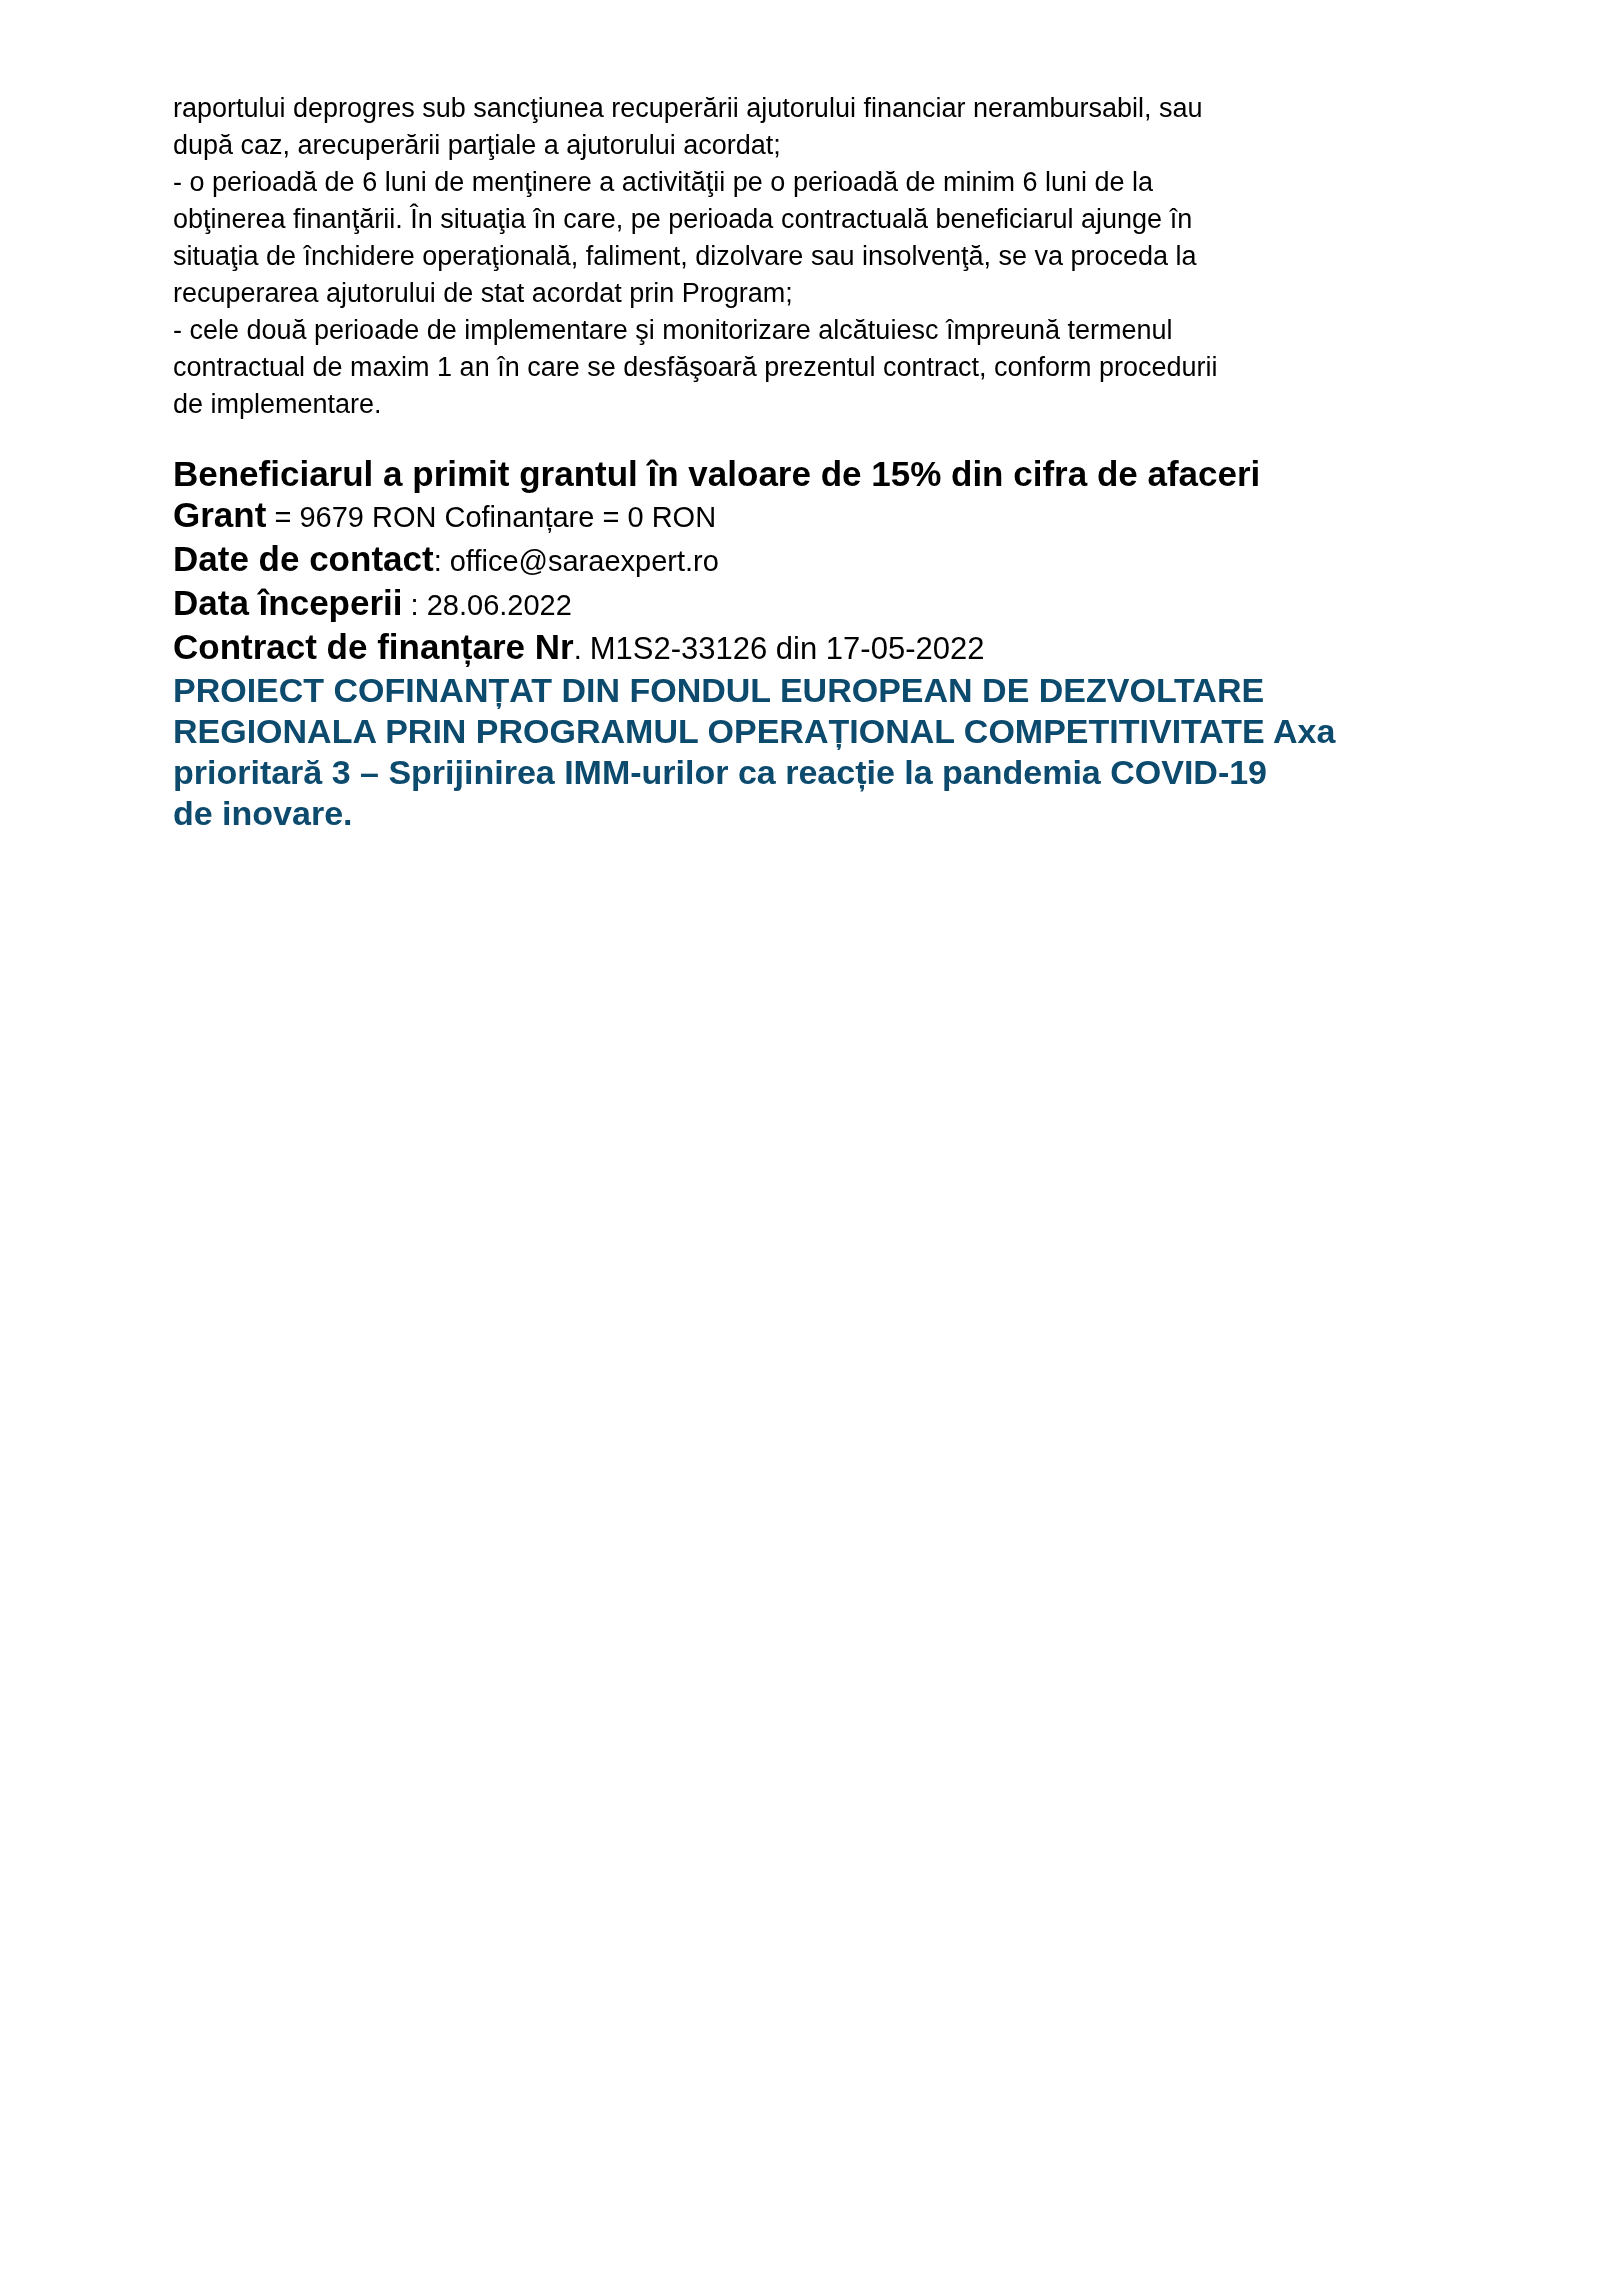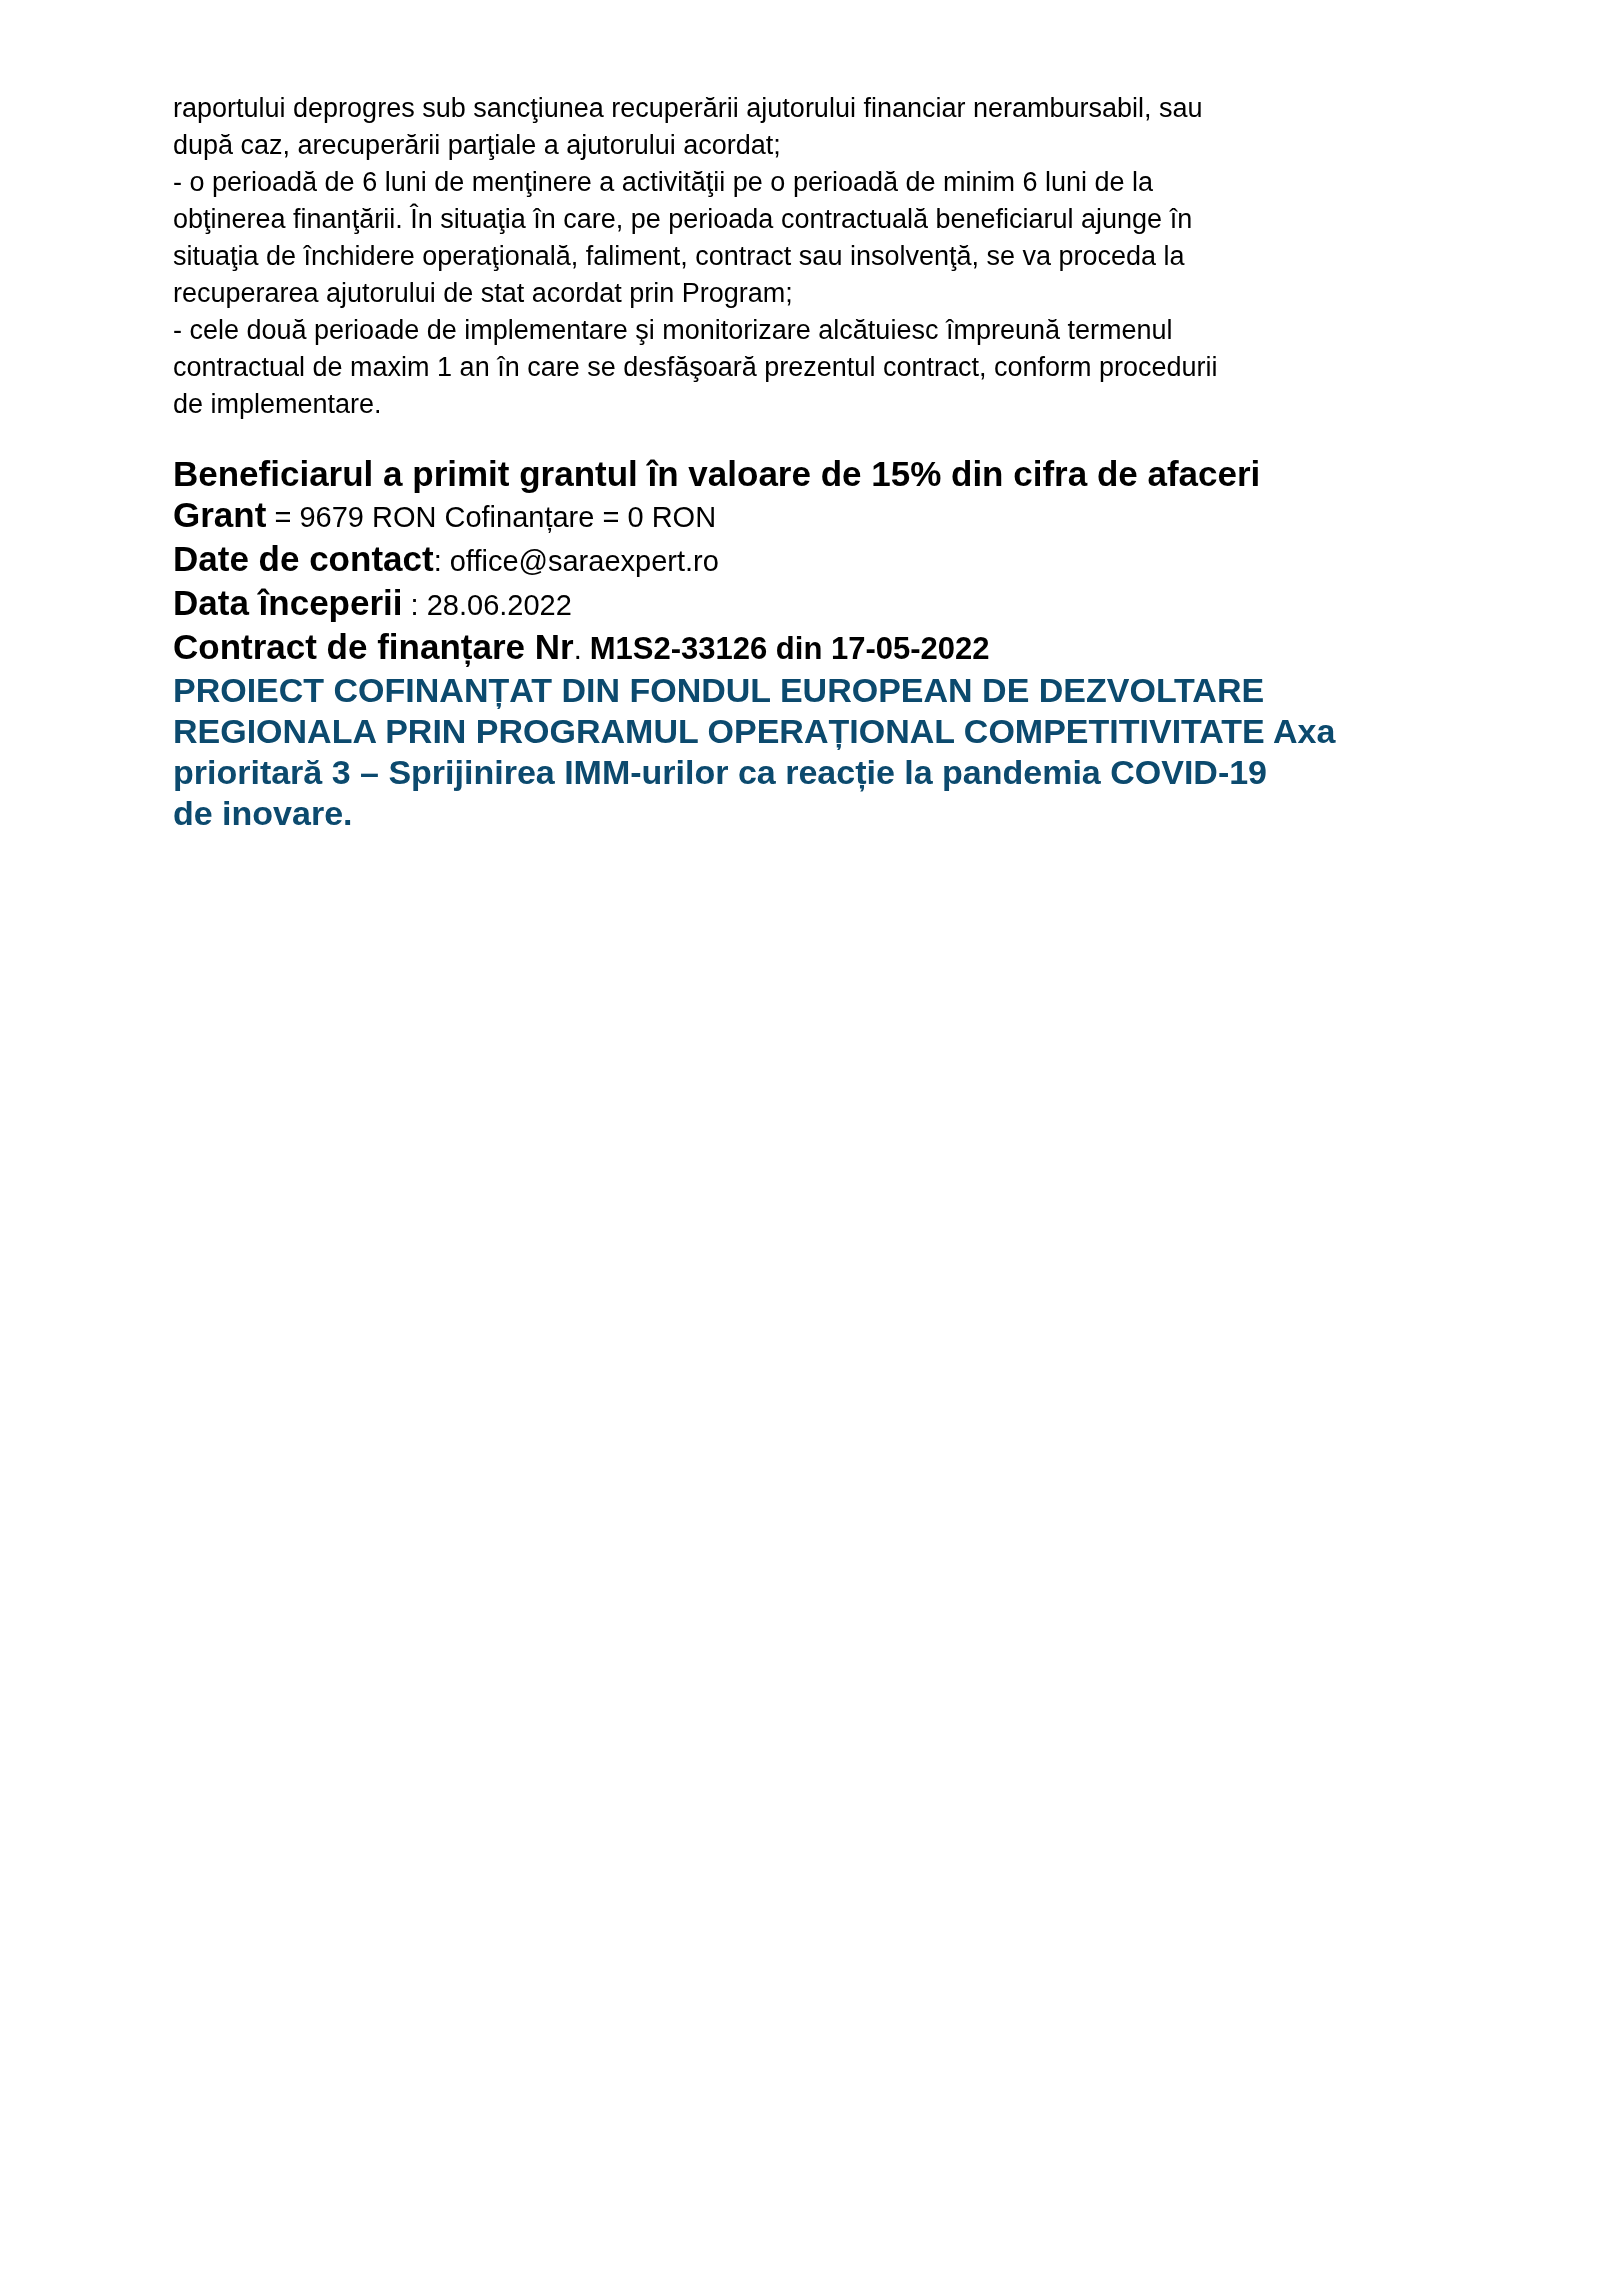--- a/index.html
+++ b/index.html
@@ -42,42 +42,42 @@
   }
   .details-block .val {
     font-weight: 400;
     font-size: 29px;
   }
   .details-block .sep {
     font-weight: 400;
     font-size: 29px;
   }
   .details-block .num {
-    font-weight: 700;
+    font-weight: 400;
     font-size: 31px;
     margin-top: 28px;
   }
   .notice-block {
     font-size: 34px;
     line-height: 41px;
     font-weight: 700;
     color: #0c4a6e;
   }
 </style>
 </head>
 <body>
 
 <div class="page">
 
   <div class="intro-block">
     <div class="text-line">raportului deprogres sub sancţiunea recuperării ajutorului financiar nerambursabil, sau</div>
     <div class="text-line">după caz, arecuperării parţiale a ajutorului acordat;</div>
     <div class="text-line">- o perioadă de 6 luni de menţinere a activităţii pe o perioadă de minim 6 luni de la</div>
     <div class="text-line">obţinerea finanţării. În situaţia în care, pe perioada contractuală beneficiarul ajunge în</div>
-    <div class="text-line">situaţia de închidere operaţională, faliment, contract sau insolvenţă, se va proceda la</div>
+    <div class="text-line">situaţia de închidere operaţională, faliment, dizolvare sau insolvenţă, se va proceda la</div>
     <div class="text-line">recuperarea ajutorului de stat acordat prin Program;</div>
     <div class="text-line">- cele două perioade de implementare şi monitorizare alcătuiesc împreună termenul</div>
     <div class="text-line">contractual de maxim 1 an în care se desfăşoară prezentul contract, conform procedurii</div>
     <div class="text-line">de implementare.</div>
   </div>
 
   <div class="info-block">
 
     <div class="details-block">
       <div class="text-line">

